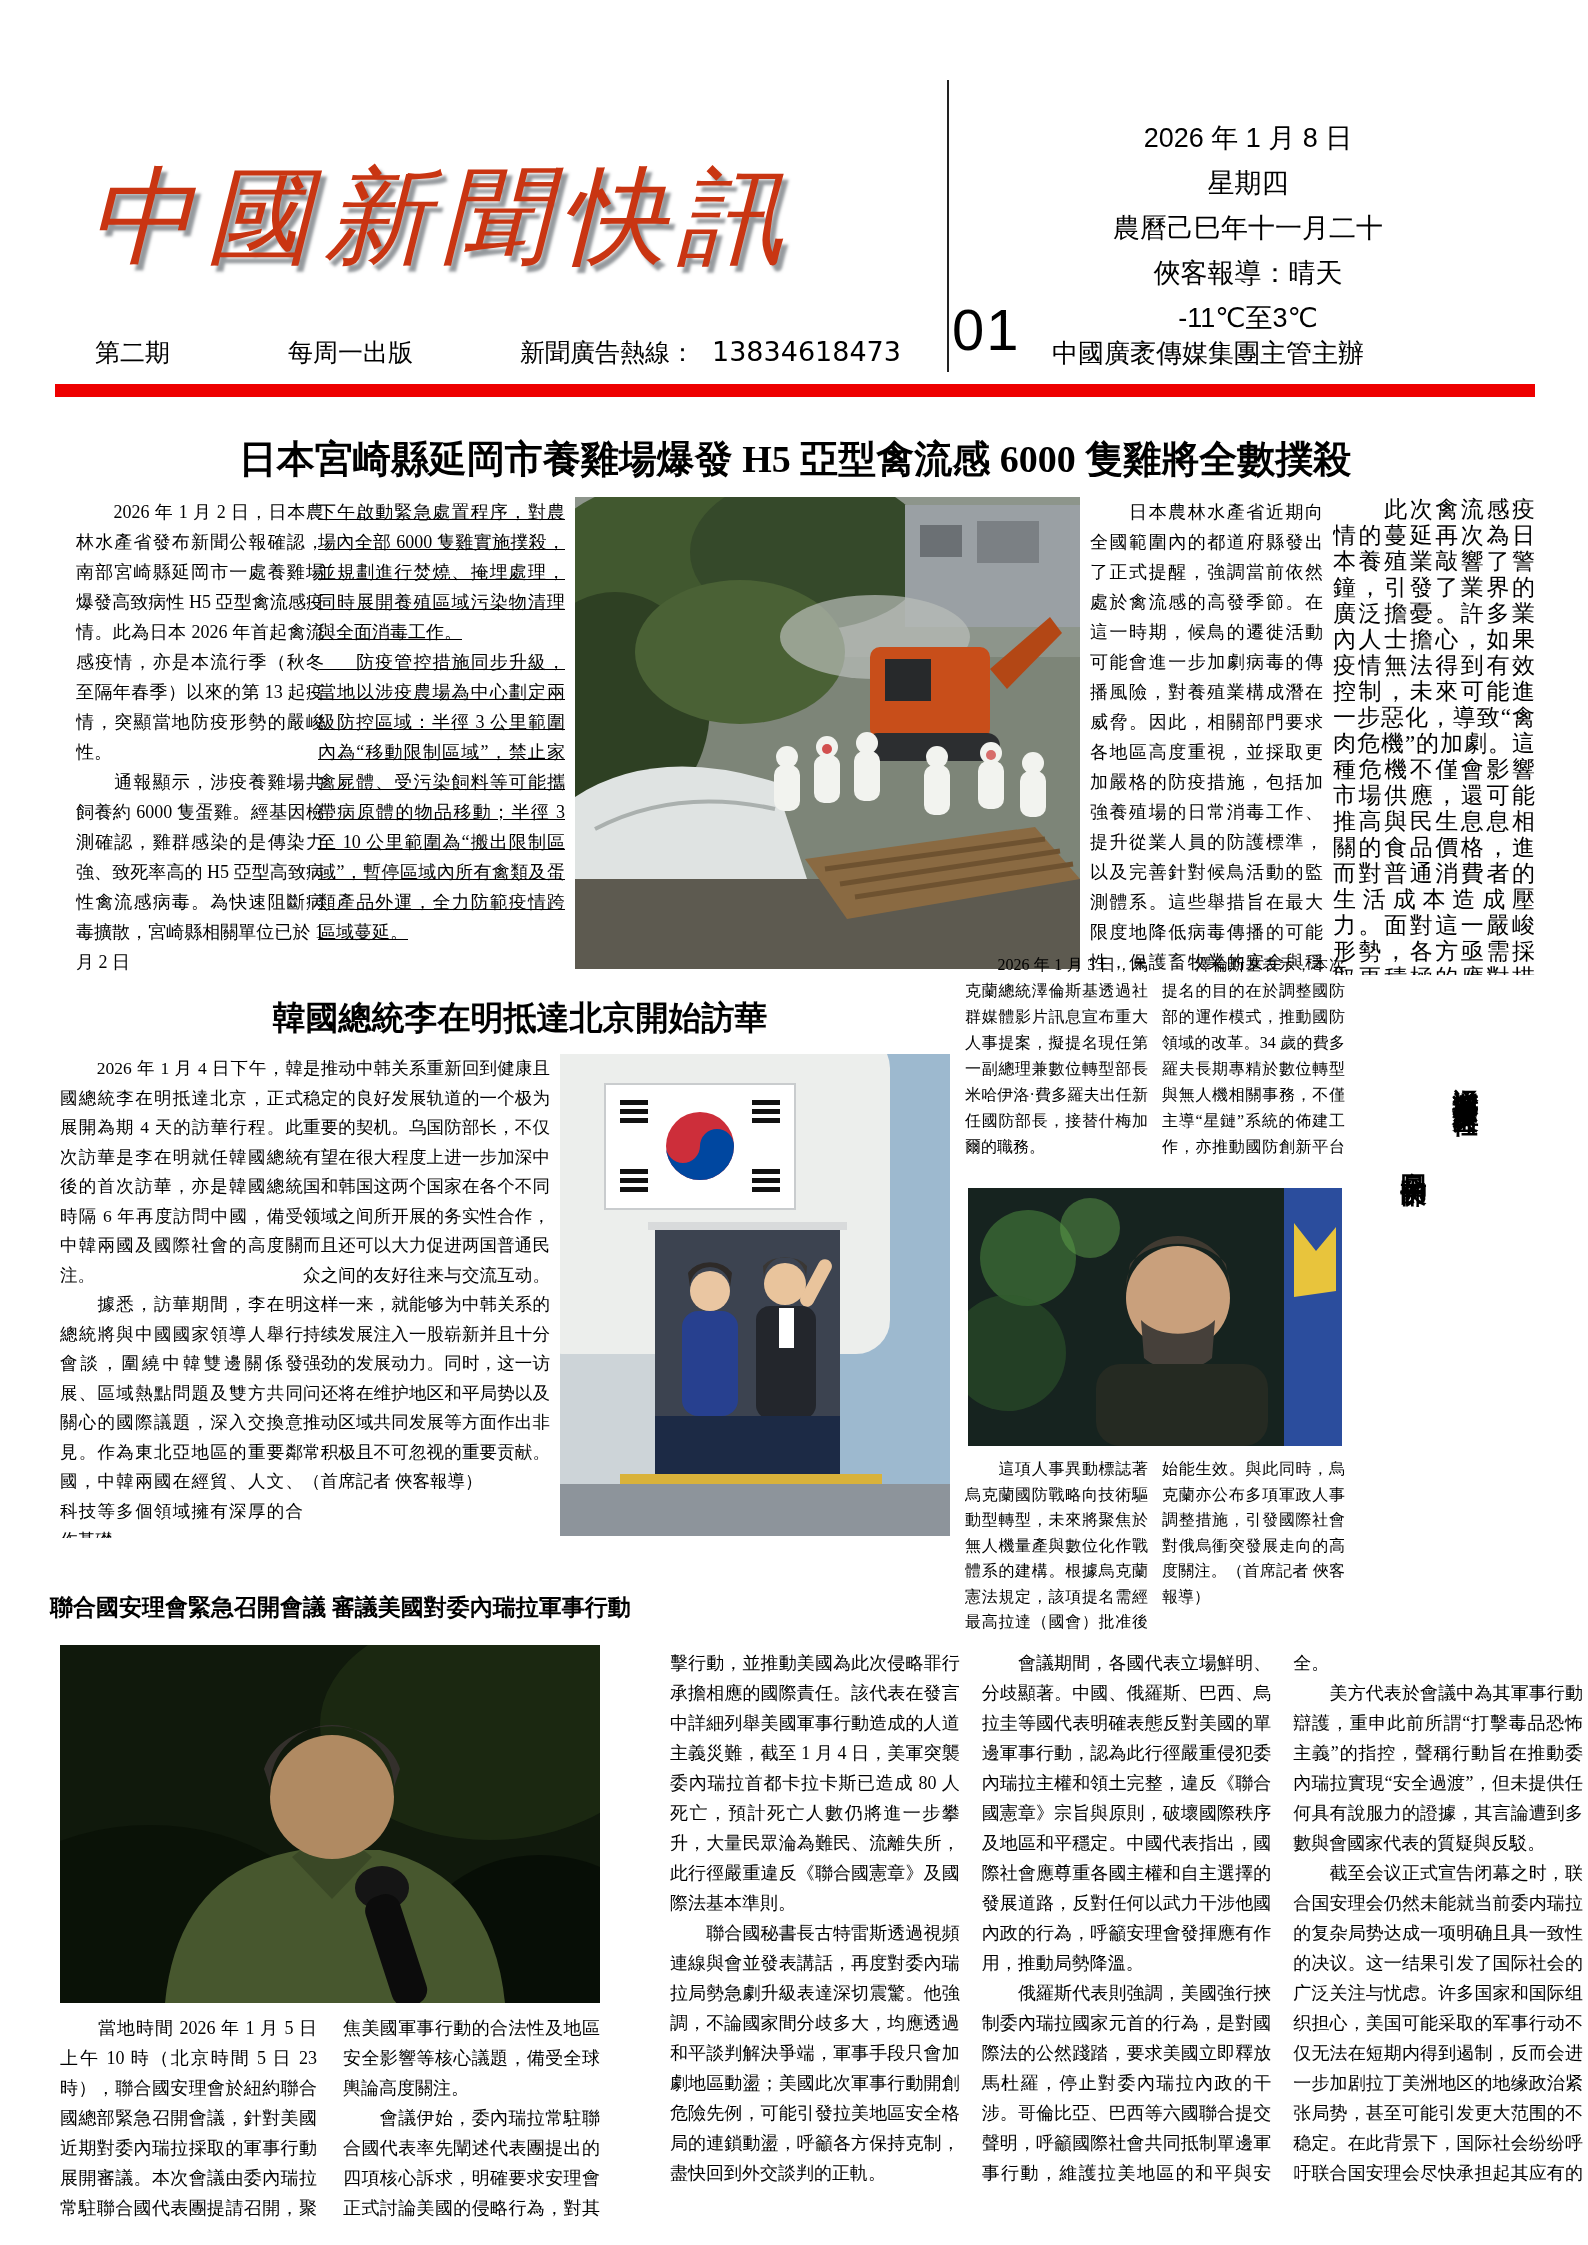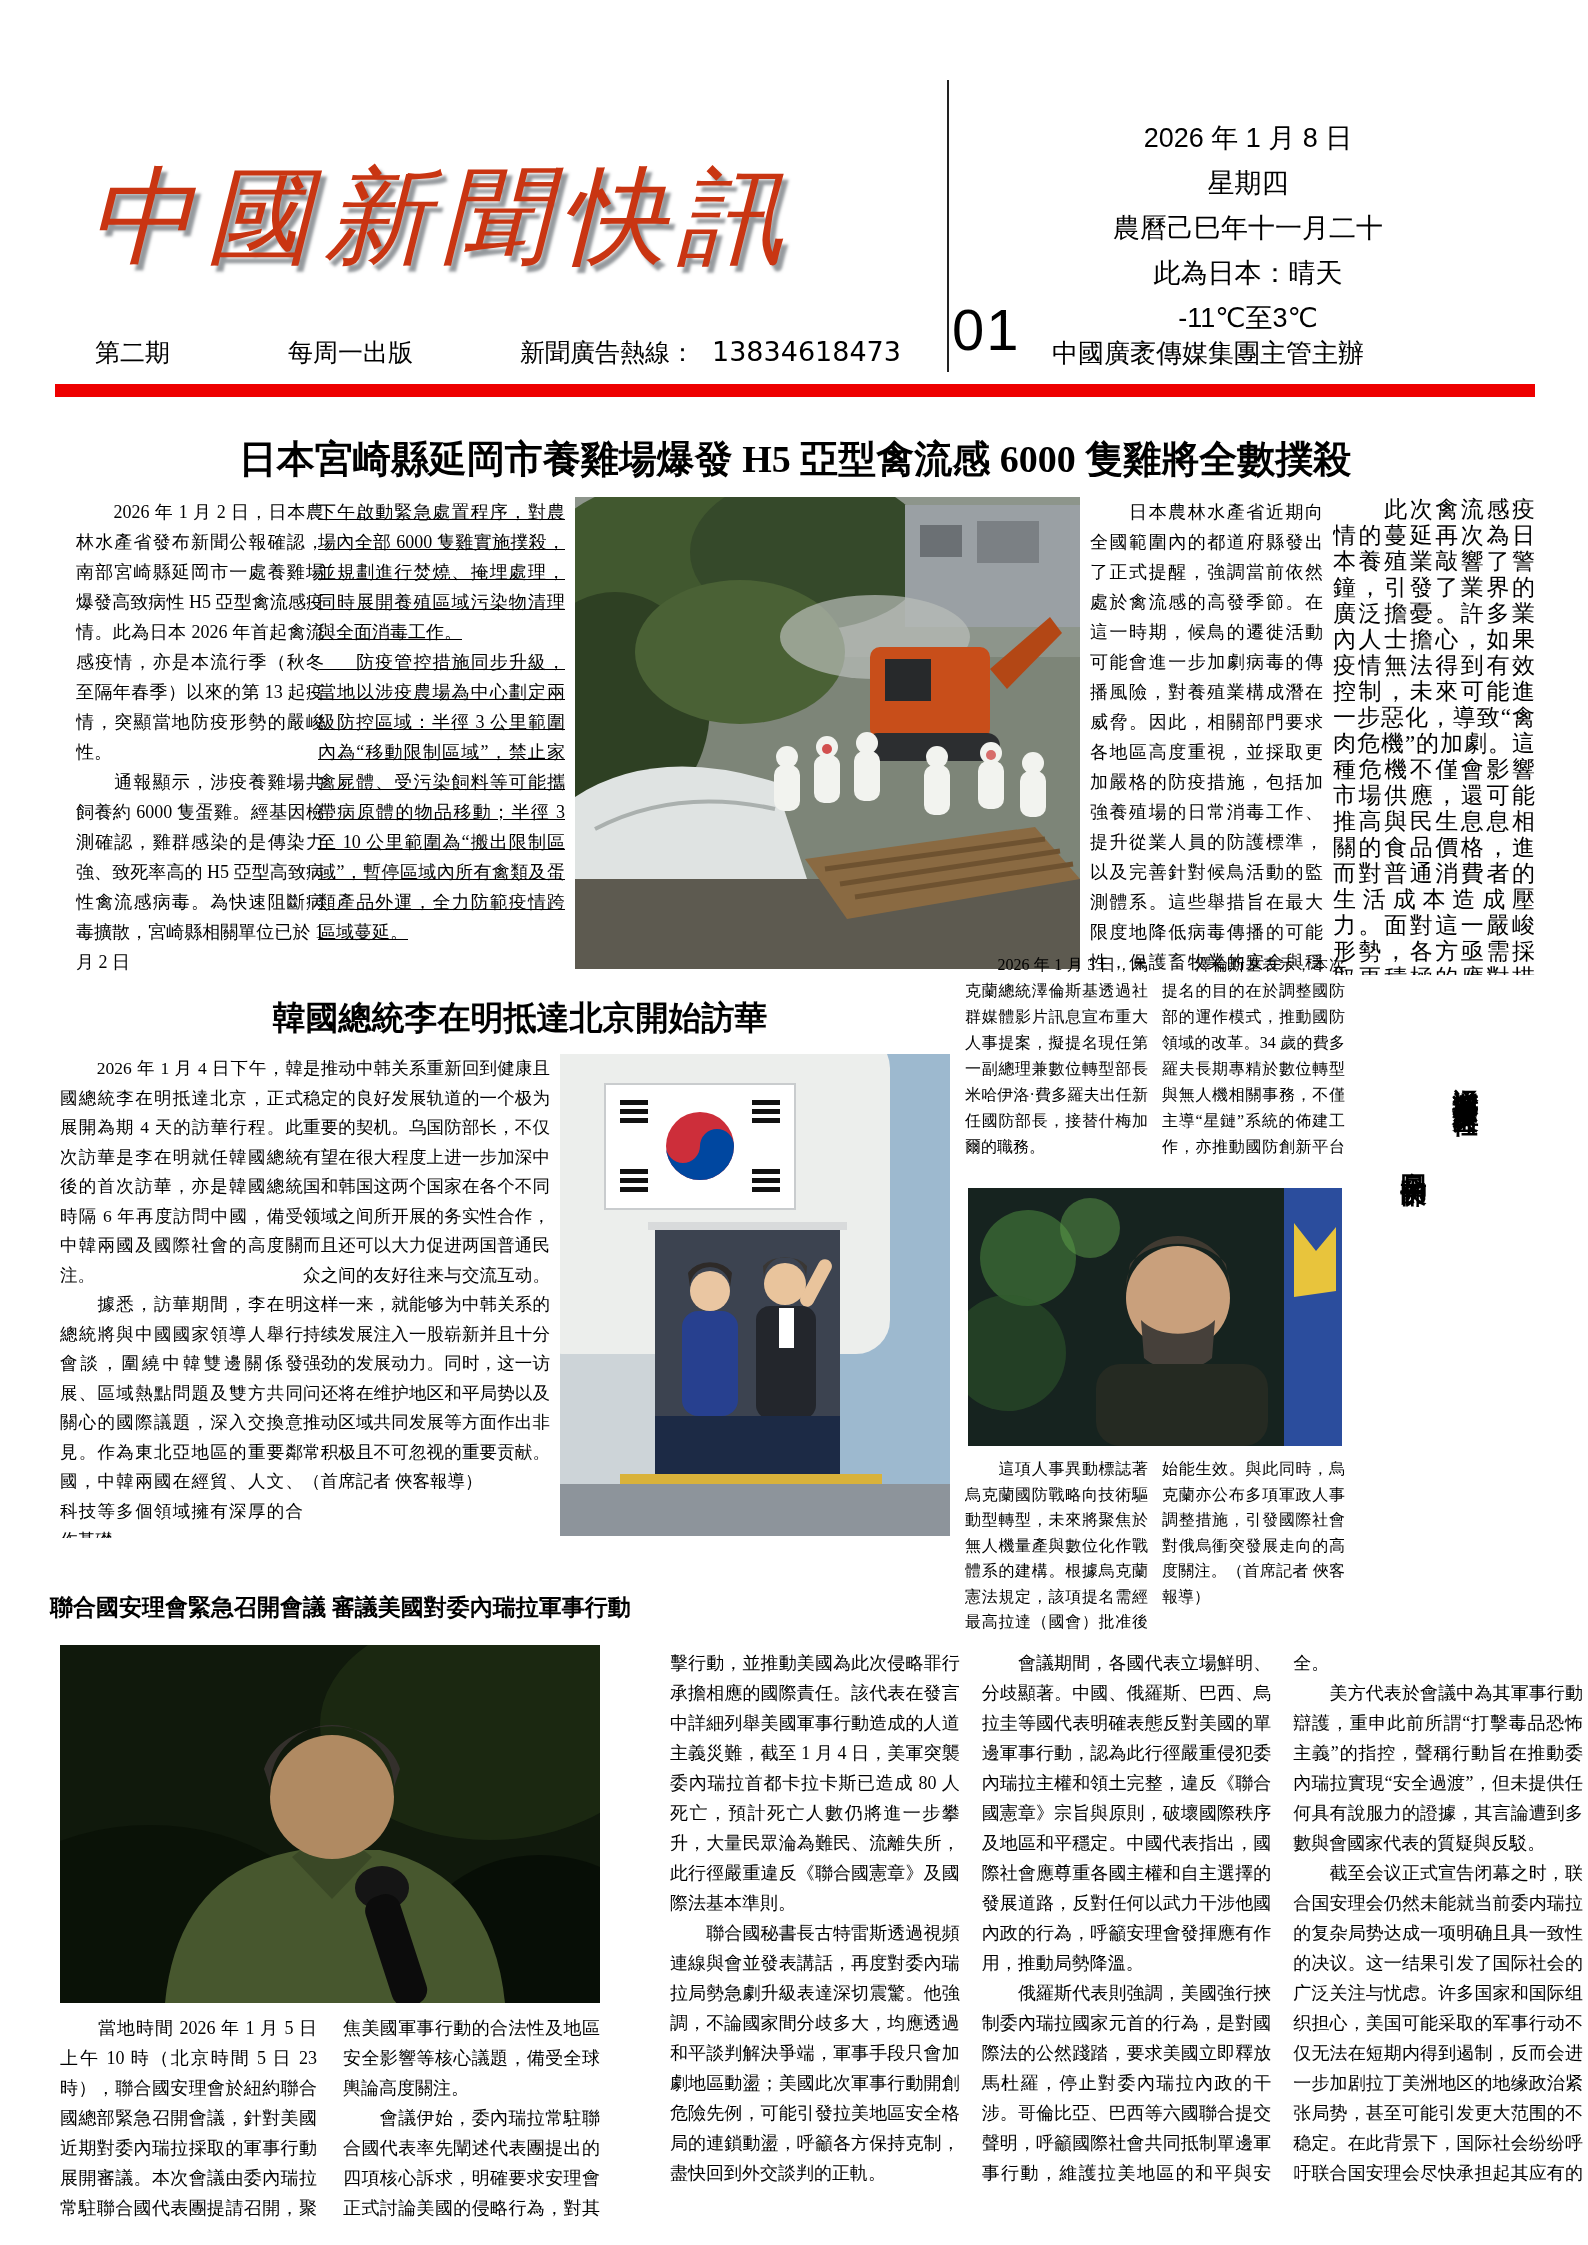--- a/index.html
+++ b/index.html
@@ -59,21 +59,21 @@
 
 <div class="page">
 
   <div class="masthead-title">中國新聞快訊</div>
   <div class="header-divider"></div>
 
   <div class="date-block">
     <div>2026 年 1 月 8 日</div>
     <div>星期四</div>
     <div>農曆己巳年十一月二十</div>
-    <div>此為日本：晴天</div>
+    <div>俠客報導：晴天</div>
     <div>-11℃至3℃</div>
   </div>
 
   <div class="info-item issue">第二期</div>
   <div class="info-item cycle">每周一出版</div>
   <div class="info-item hotline-label">新聞廣告熱線：</div>
   <div class="info-item hotline-number">13834618473</div>
   <div class="page-number">01</div>
   <div class="info-item publisher">中國廣袤傳媒集團主管主辦</div>
 

